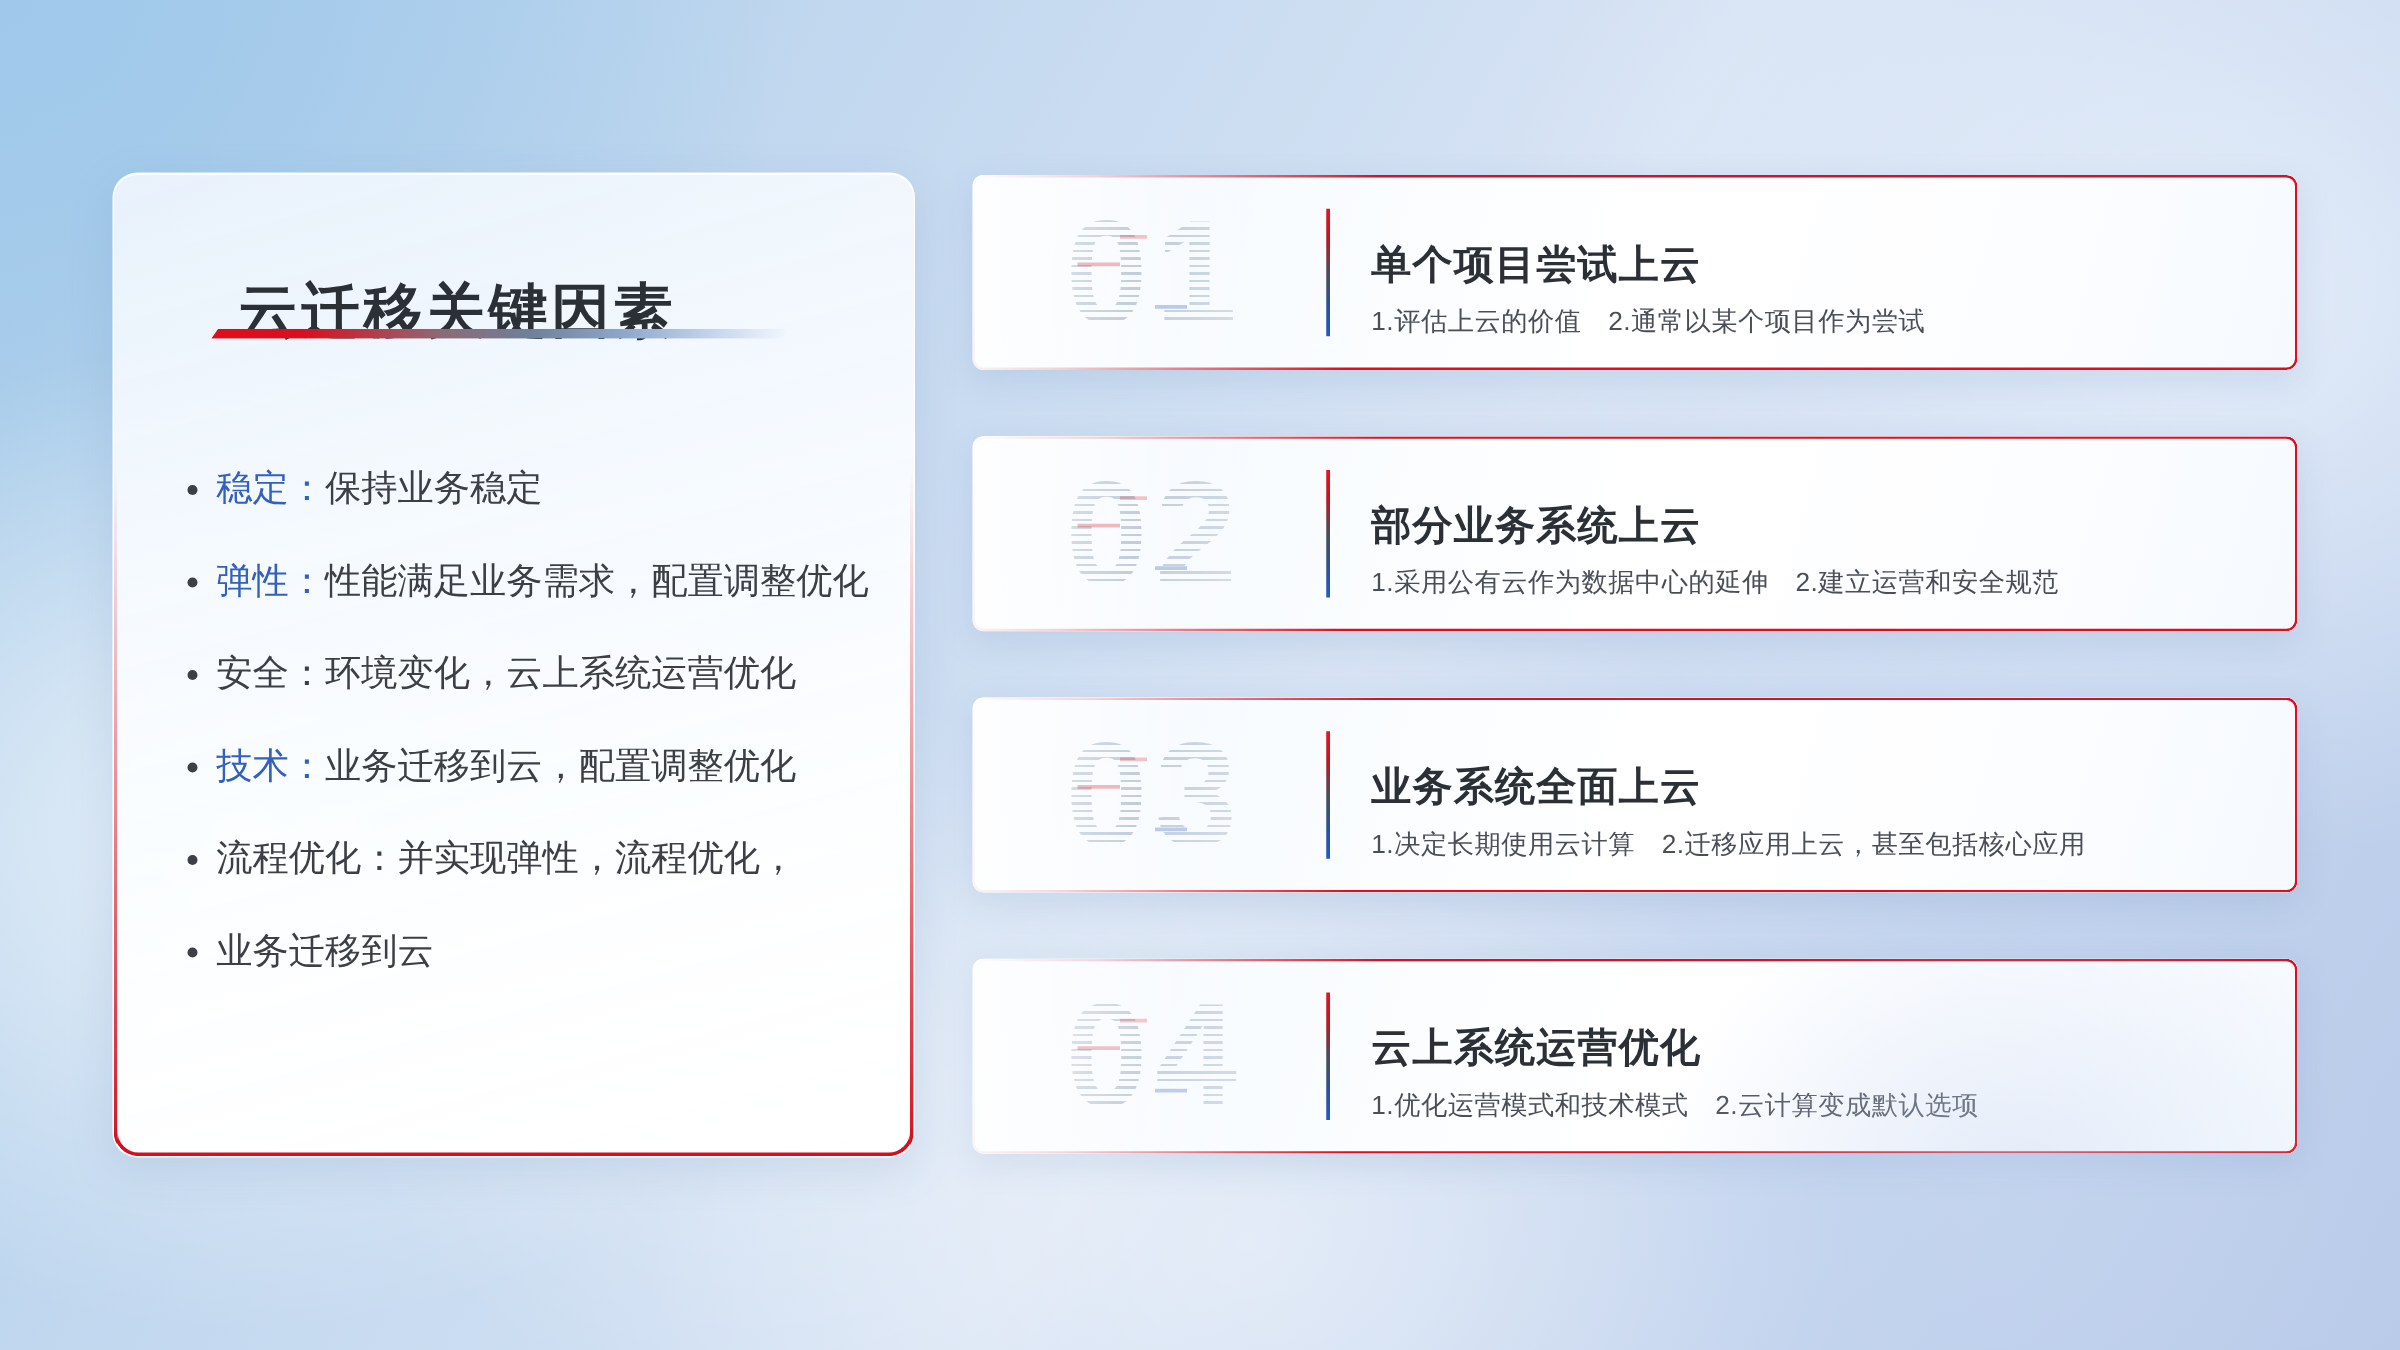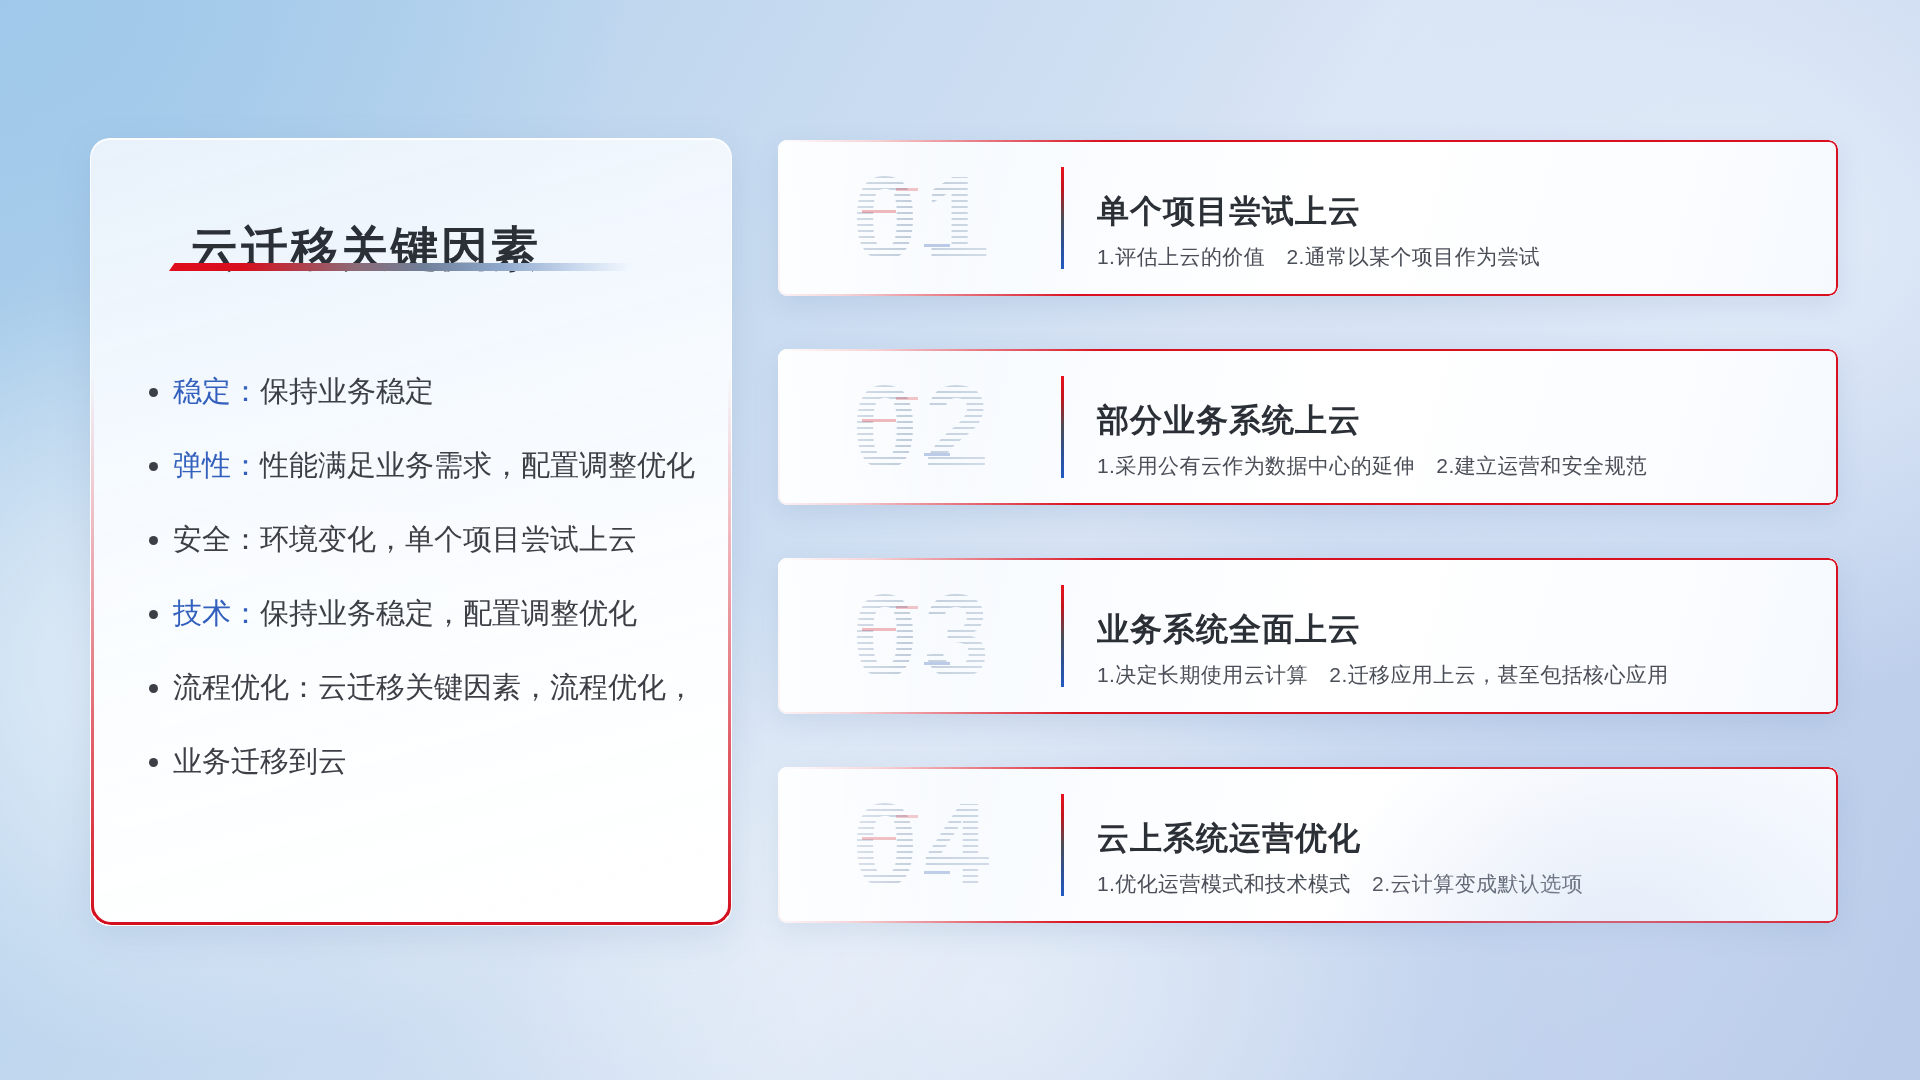--- a/index.html
+++ b/index.html
@@ -148,23 +148,23 @@
     <div class="sideline-l"></div>
     <div class="sideline-r"></div>
     <div class="redline"></div>
 
     <h1 class="lc-title">云迁移关键因素</h1>
     <div class="lc-rule"></div>
 
     <ul class="lc-list" id="factor-list">
         <li class="lc-item"><span class="k">稳定：</span><span class="t">保持业务稳定</span></li>
         <li class="lc-item"><span class="k">弹性：</span><span class="t">性能满足业务需求，配置调整优化</span></li>
-        <li class="lc-item plain"><span class="k">安全：</span><span class="t">环境变化，单个项目尝试上云</span></li>
-        <li class="lc-item"><span class="k">技术：</span><span class="t">保持业务稳定，配置调整优化</span></li>
-        <li class="lc-item plain"><span class="k">流程优化：</span><span class="t">云迁移关键因素，流程优化，</span></li>
+        <li class="lc-item plain"><span class="k">安全：</span><span class="t">环境变化，云上系统运营优化</span></li>
+        <li class="lc-item"><span class="k">技术：</span><span class="t">业务迁移到云，配置调整优化</span></li>
+        <li class="lc-item plain"><span class="k">流程优化：</span><span class="t">并实现弹性，流程优化，</span></li>
         <li class="lc-item plain"><span class="k"></span><span class="t">业务迁移到云</span></li>
       </ul>
   </section>
 
   <section class="cards" id="stage-cards">
       <article class="card">
         <div class="hilite"></div>
         <div class="num">01</div>
         <div class="num-tint"></div>
         <div class="divider"></div>

